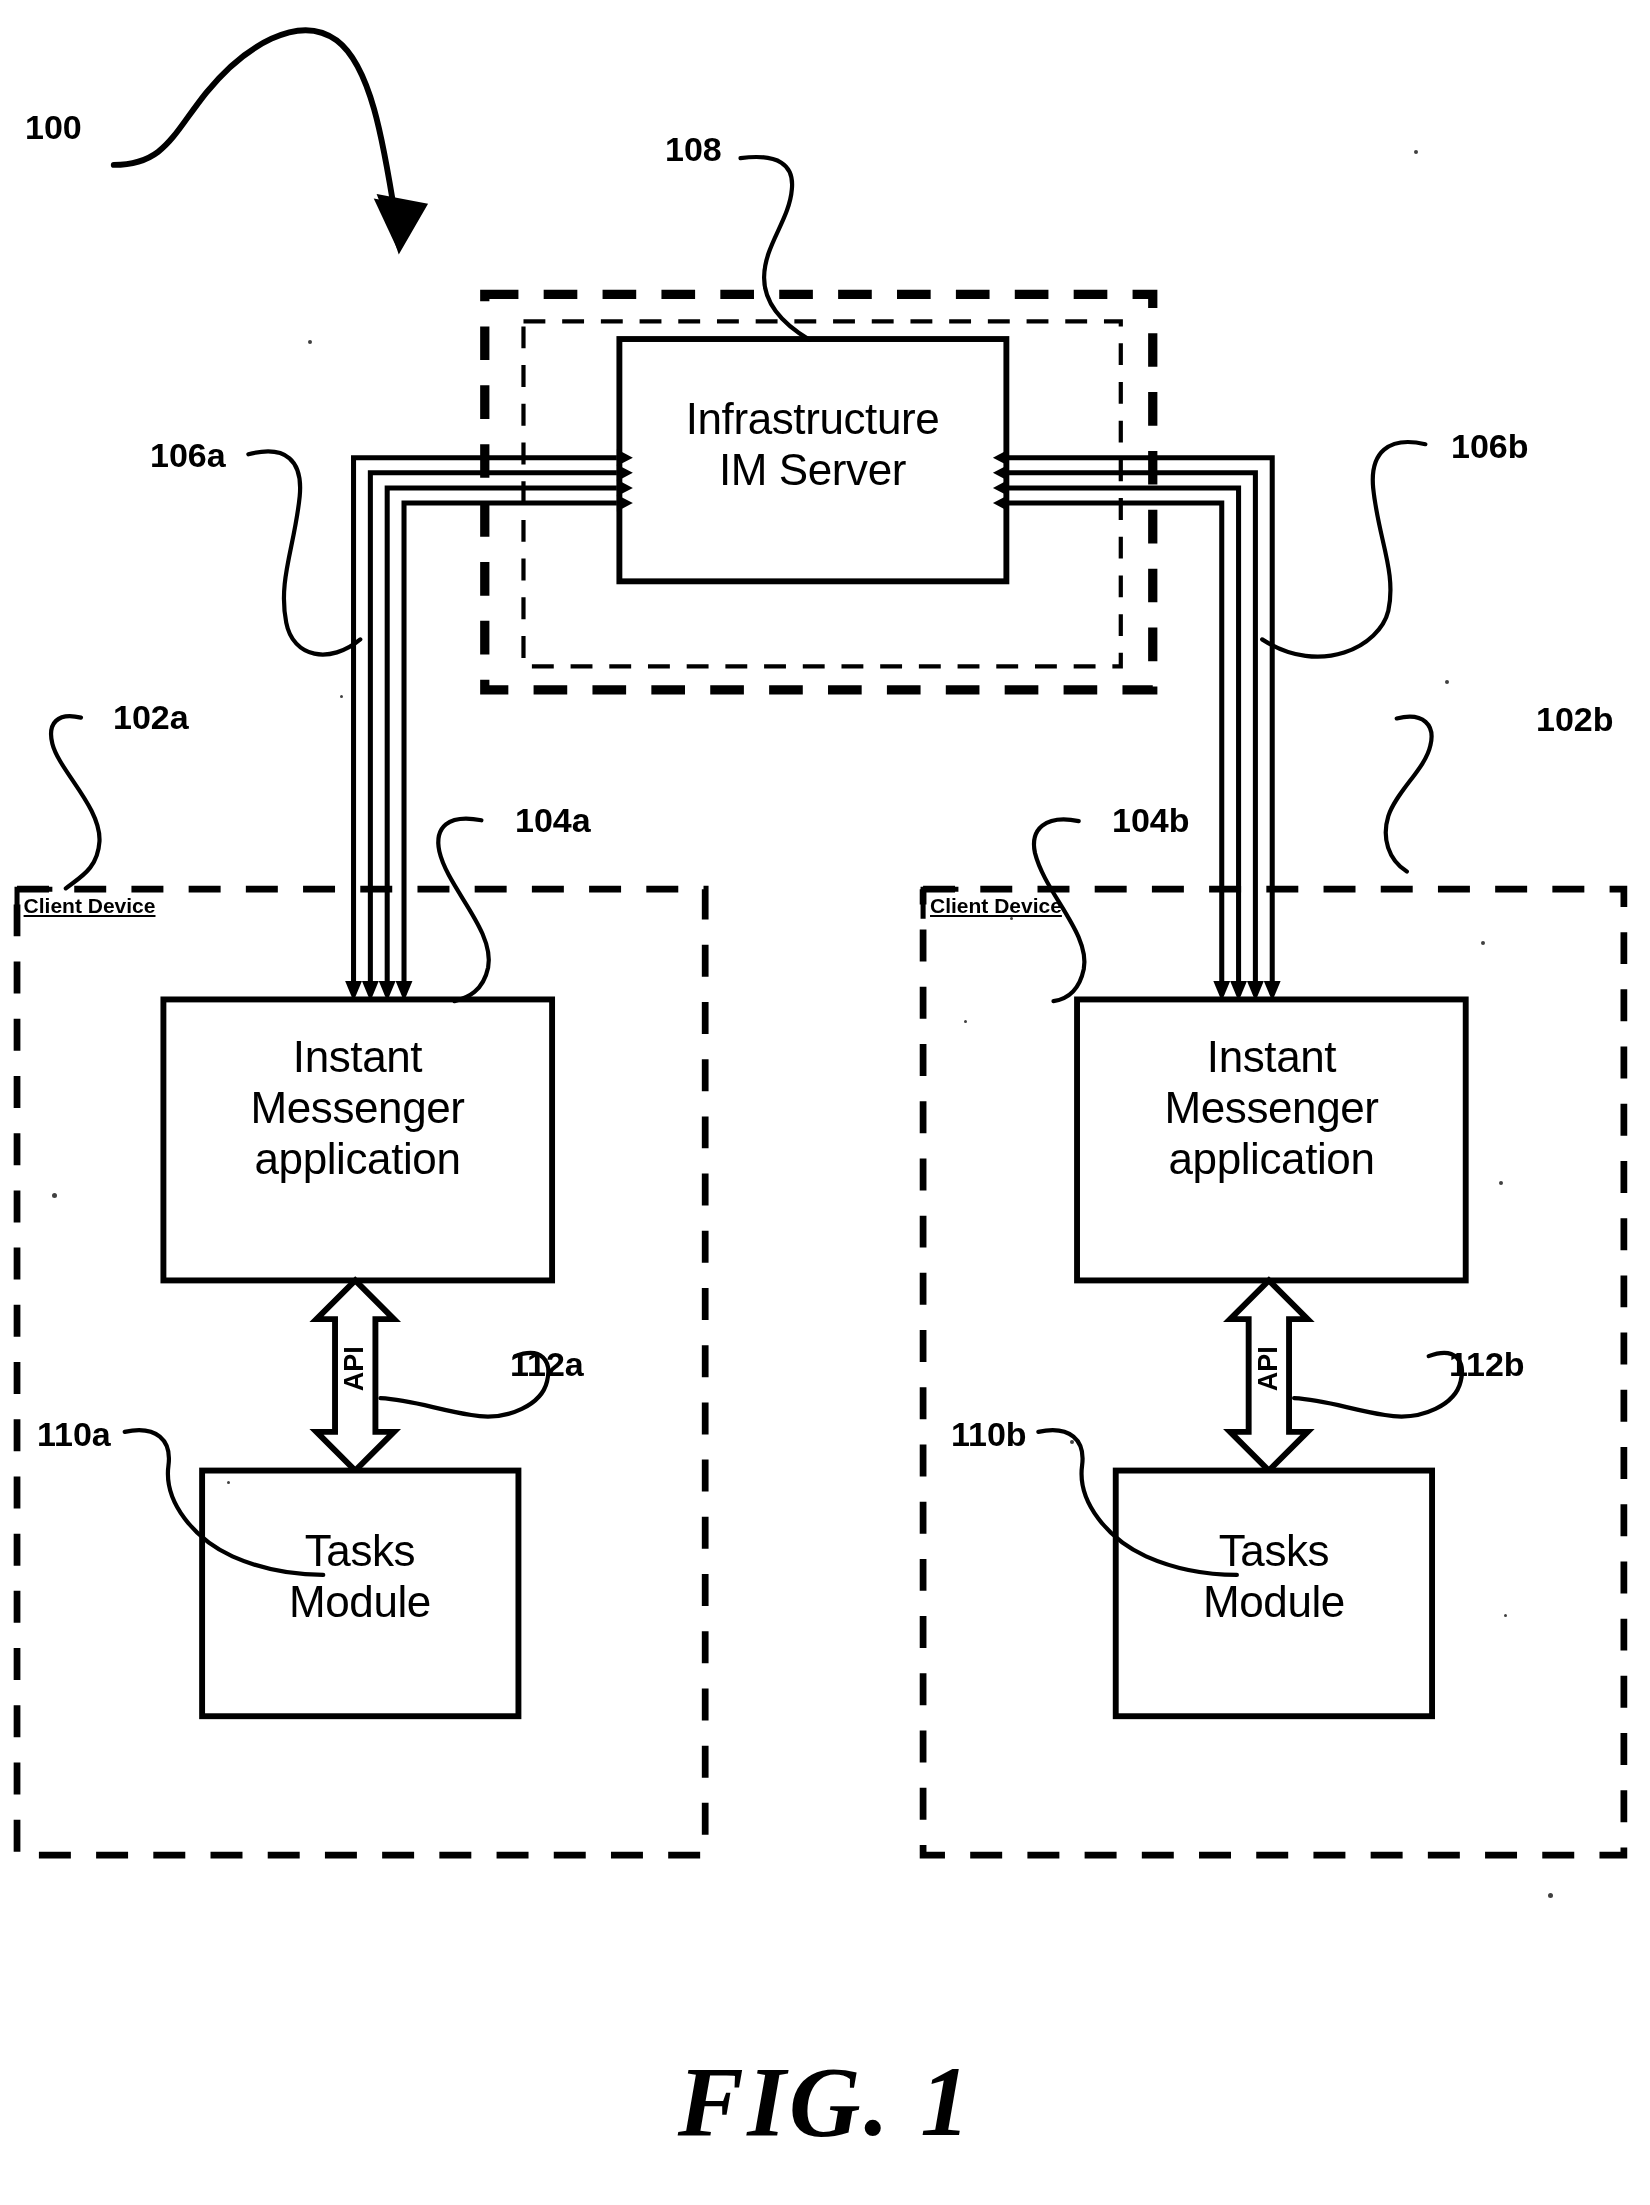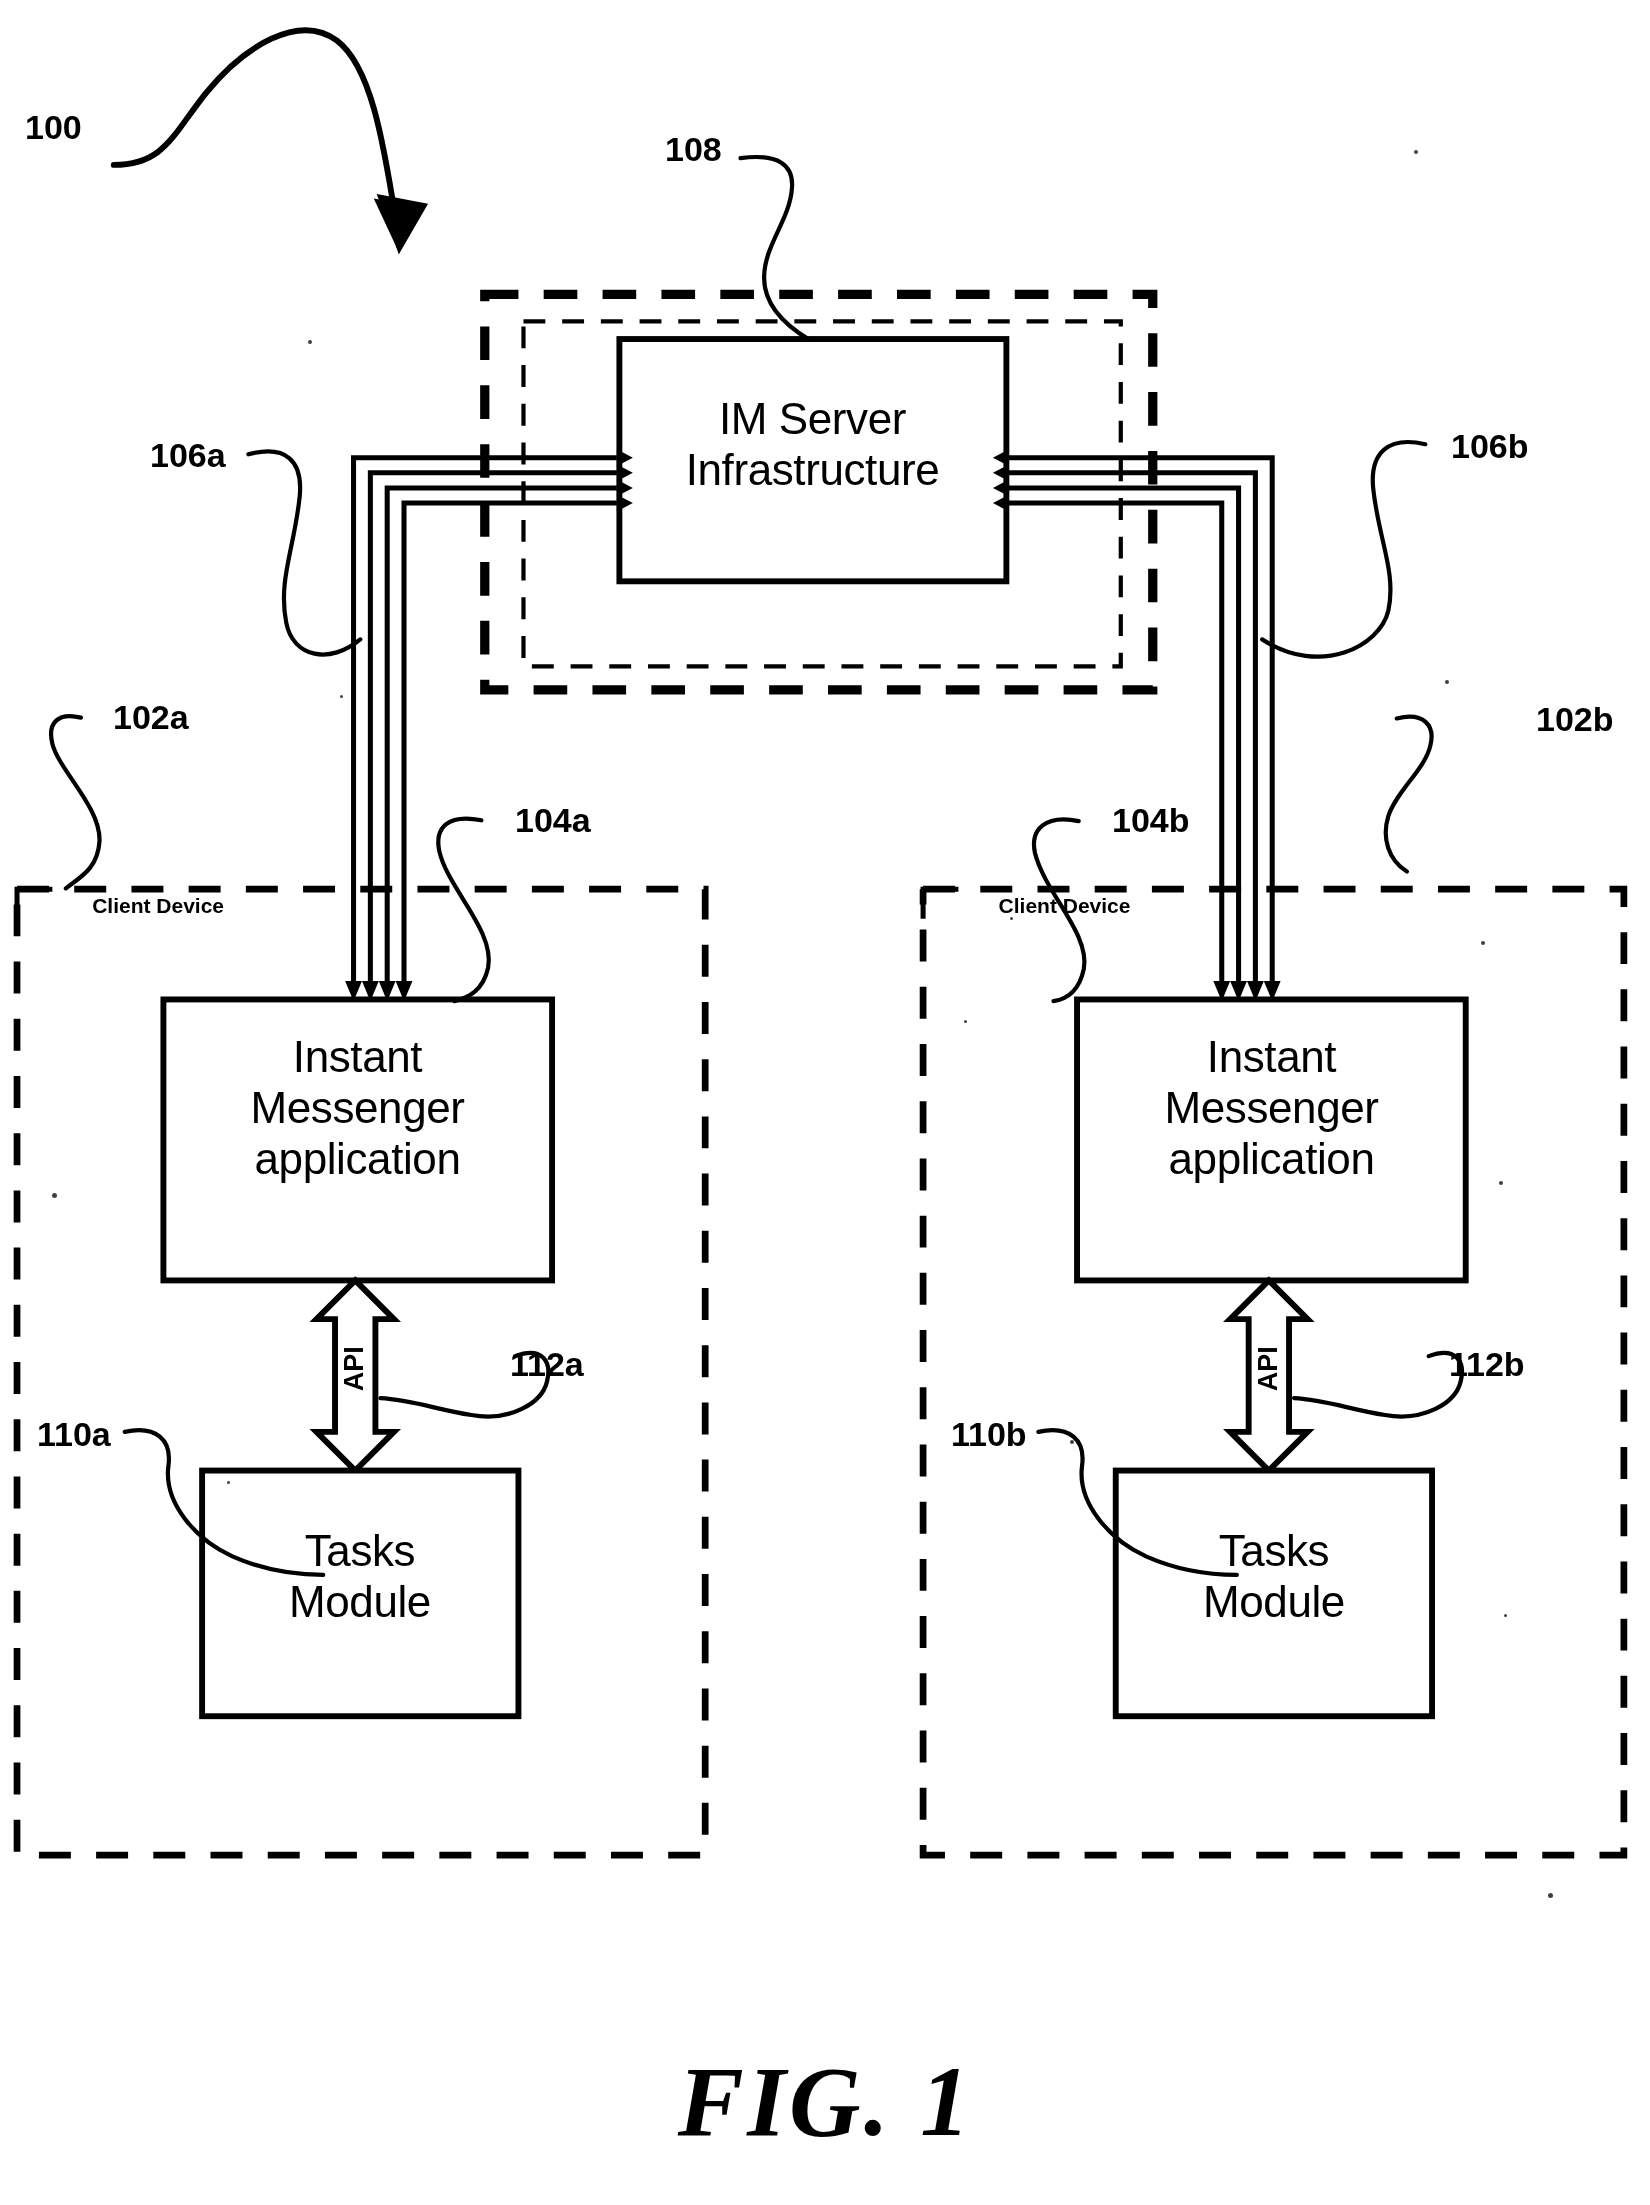--- a/index.html
+++ b/index.html
@@ -45,21 +45,22 @@
     font-size: 34px;
     font-weight: bold;
     letter-spacing: 0px;
     white-space: nowrap;
   }
   .device-caption {
     font-family: "Liberation Sans", sans-serif;
     font-size: 21px;
     font-weight: bold;
     white-space: nowrap;
-    text-align: center;
+    text-align: left;
+    text-decoration: underline;
   }
   .api-label {
     font-family: "Liberation Sans", sans-serif;
     font-size: 27px;
     font-weight: bold;
     transform: rotate(-90deg);
     transform-origin: center center;
     white-space: nowrap;
   }
   .fig-caption {
@@ -196,22 +197,22 @@
     <path d="M 1234 1702 C 1272 1694 1290 1712 1286 1742 C 1280 1786 1318 1830 1362 1850
              C 1398 1866 1434 1872 1470 1872" fill="none" stroke="#000" stroke-width="5" stroke-linecap="round"></path>
 
   </svg>
 
   <div class="fig-text ref-num" style="left:25px; top:108px; width:101px; text-align:left;">100</div>
 
   <div class="fig-text ref-num" style="left:665px; top:130px; width:101px; text-align:left;">108</div>
 
   <div class="fig-text box-label" style="left:619px; top:393px; width:387px;">
+    <div>Infrastructure</div>
     <div>IM Server</div>
-    <div>Infrastructure</div>
   </div>
 
   <div class="fig-text ref-num" style="left:150px; top:436px; width:109px; text-align:left;">106a</div>
 
   <div class="fig-text ref-num" style="left:1451px; top:427px; width:118px; text-align:left;">106b</div>
 
   <div class="fig-text ref-num" style="left:113px; top:698px; width:118px; text-align:left;">102a</div>
 
   <div class="fig-text ref-num" style="left:1508px; top:700px; width:118px; text-align:left;margin-left:28px;">102b</div>
 

